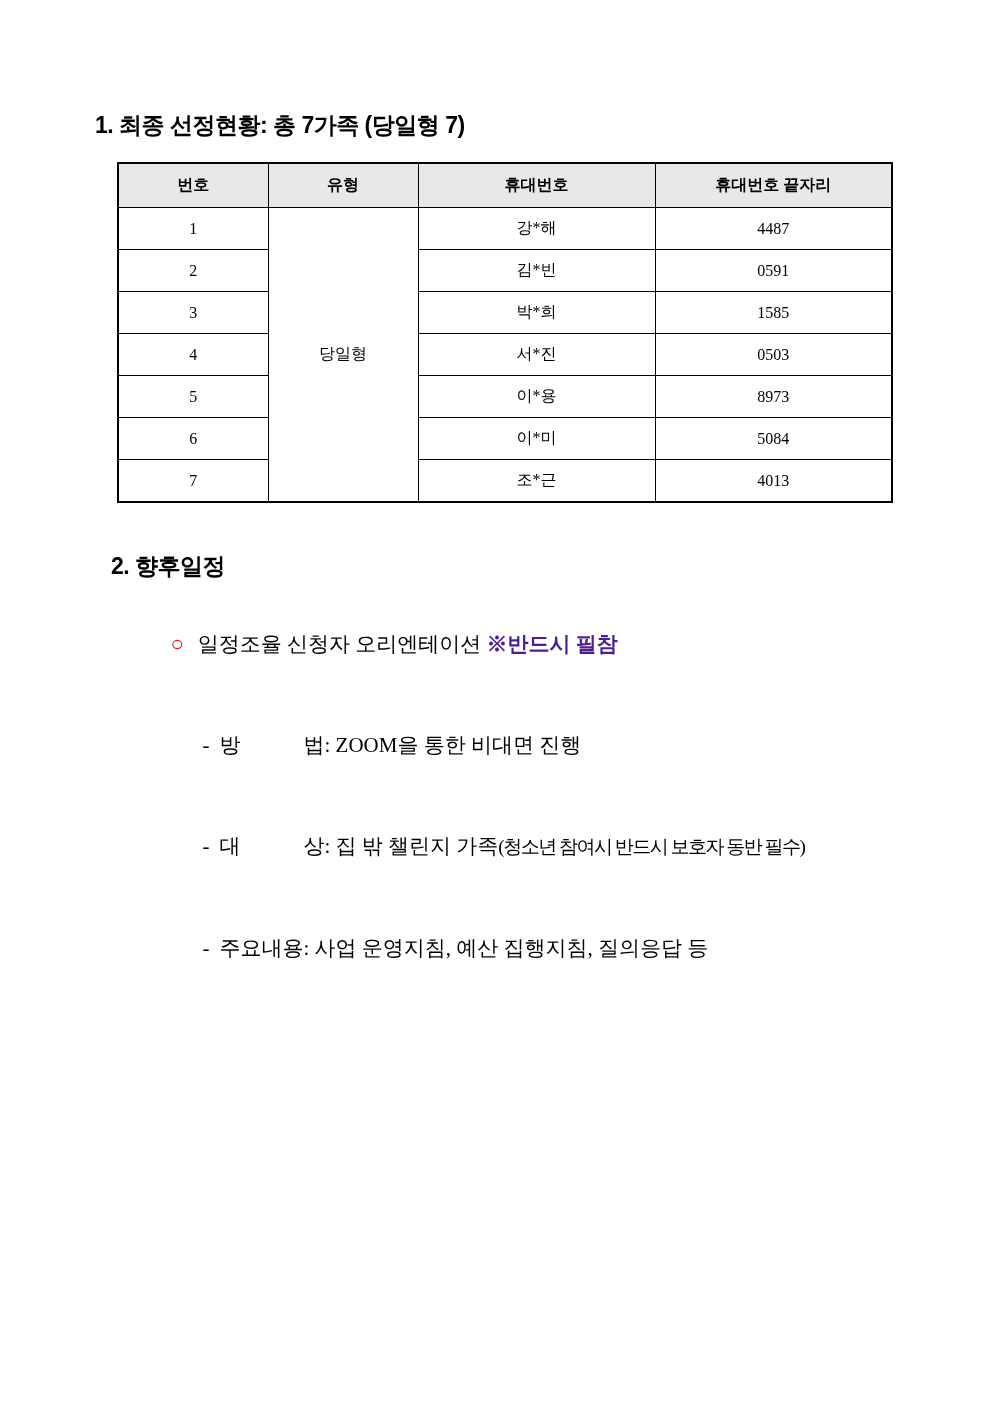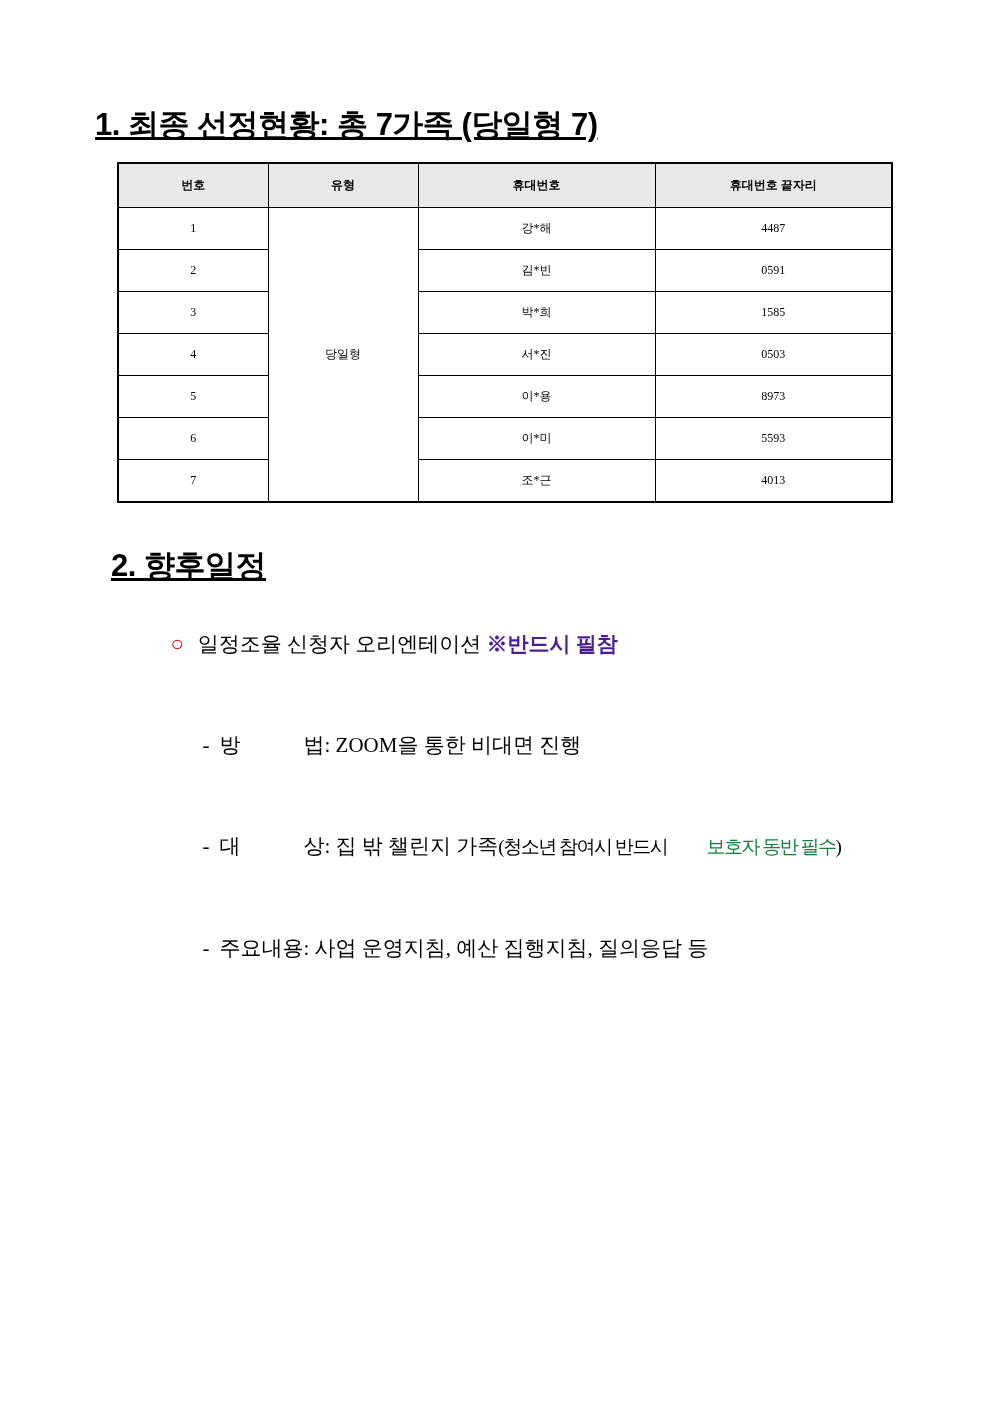--- a/index.html
+++ b/index.html
@@ -9,25 +9,24 @@
     background:#ffffff;
     box-sizing:border-box;
     padding-top:111px;
     color:#000;
     font-family:"Liberation Serif","DejaVu Serif",serif;
   }
   .heading{
     margin:0 0 0 95px;
     font-family:"Liberation Sans","DejaVu Sans",sans-serif;
     font-weight:bold;
-    font-size:31px;
+    font-size:23px;
     line-height:28px;
     letter-spacing:-0.5px;
     white-space:pre-wrap;
-    text-decoration:underline;
   }
   .sub-line{
     margin:22px 0 0 123px;
     font-size:21px;
     line-height:28px;
     white-space:pre-wrap;
   }
   .bullet{
     display:inline-block;
     margin-right:14px;
@@ -35,21 +34,21 @@
   }
   .bullet.red{
     color:#e60000;
     font-weight:bold;
     font-size:22px;
   }
   table.families{
     margin:23px 0 0 117px;
     border-collapse:collapse;
     table-layout:fixed;
-    font-size:12px;
+    font-size:16px;
   }
   table.families th, table.families td{
     border:1px solid #000;
     text-align:center;
     vertical-align:middle;
     padding:0;
     overflow:hidden;
   }
   table.families{border:2px solid #000;}
   table.families th{
@@ -75,23 +74,22 @@
   }
   .hl-red{
     color:#4c1d95;
     font-weight:bold;
   }
   .paren{
     font-size:19px;
     letter-spacing:-1.5px;
   }
   .paren .hl-red2{
-    color:#15803d;
+    color:#000000;
     font-weight:normal;
-    margin-left:36px;
   }
 </style>
 </head>
 <body>
 
 <div class="page">
 
   <div>
     <h1 class="heading">1. 최종 선정현황: 총 7가족 (당일형 7)</h1>
 
@@ -134,21 +132,21 @@
           <td>0503</td>
         </tr>
         <tr>
           <td>5</td>
           <td>이*용</td>
           <td>8973</td>
         </tr>
         <tr>
           <td>6</td>
           <td>이*미</td>
-          <td>5593</td>
+          <td>5084</td>
         </tr>
         <tr>
           <td>7</td>
           <td>조*근</td>
           <td>4013</td>
         </tr>
       </tbody>
     </table>
   </div>
 

